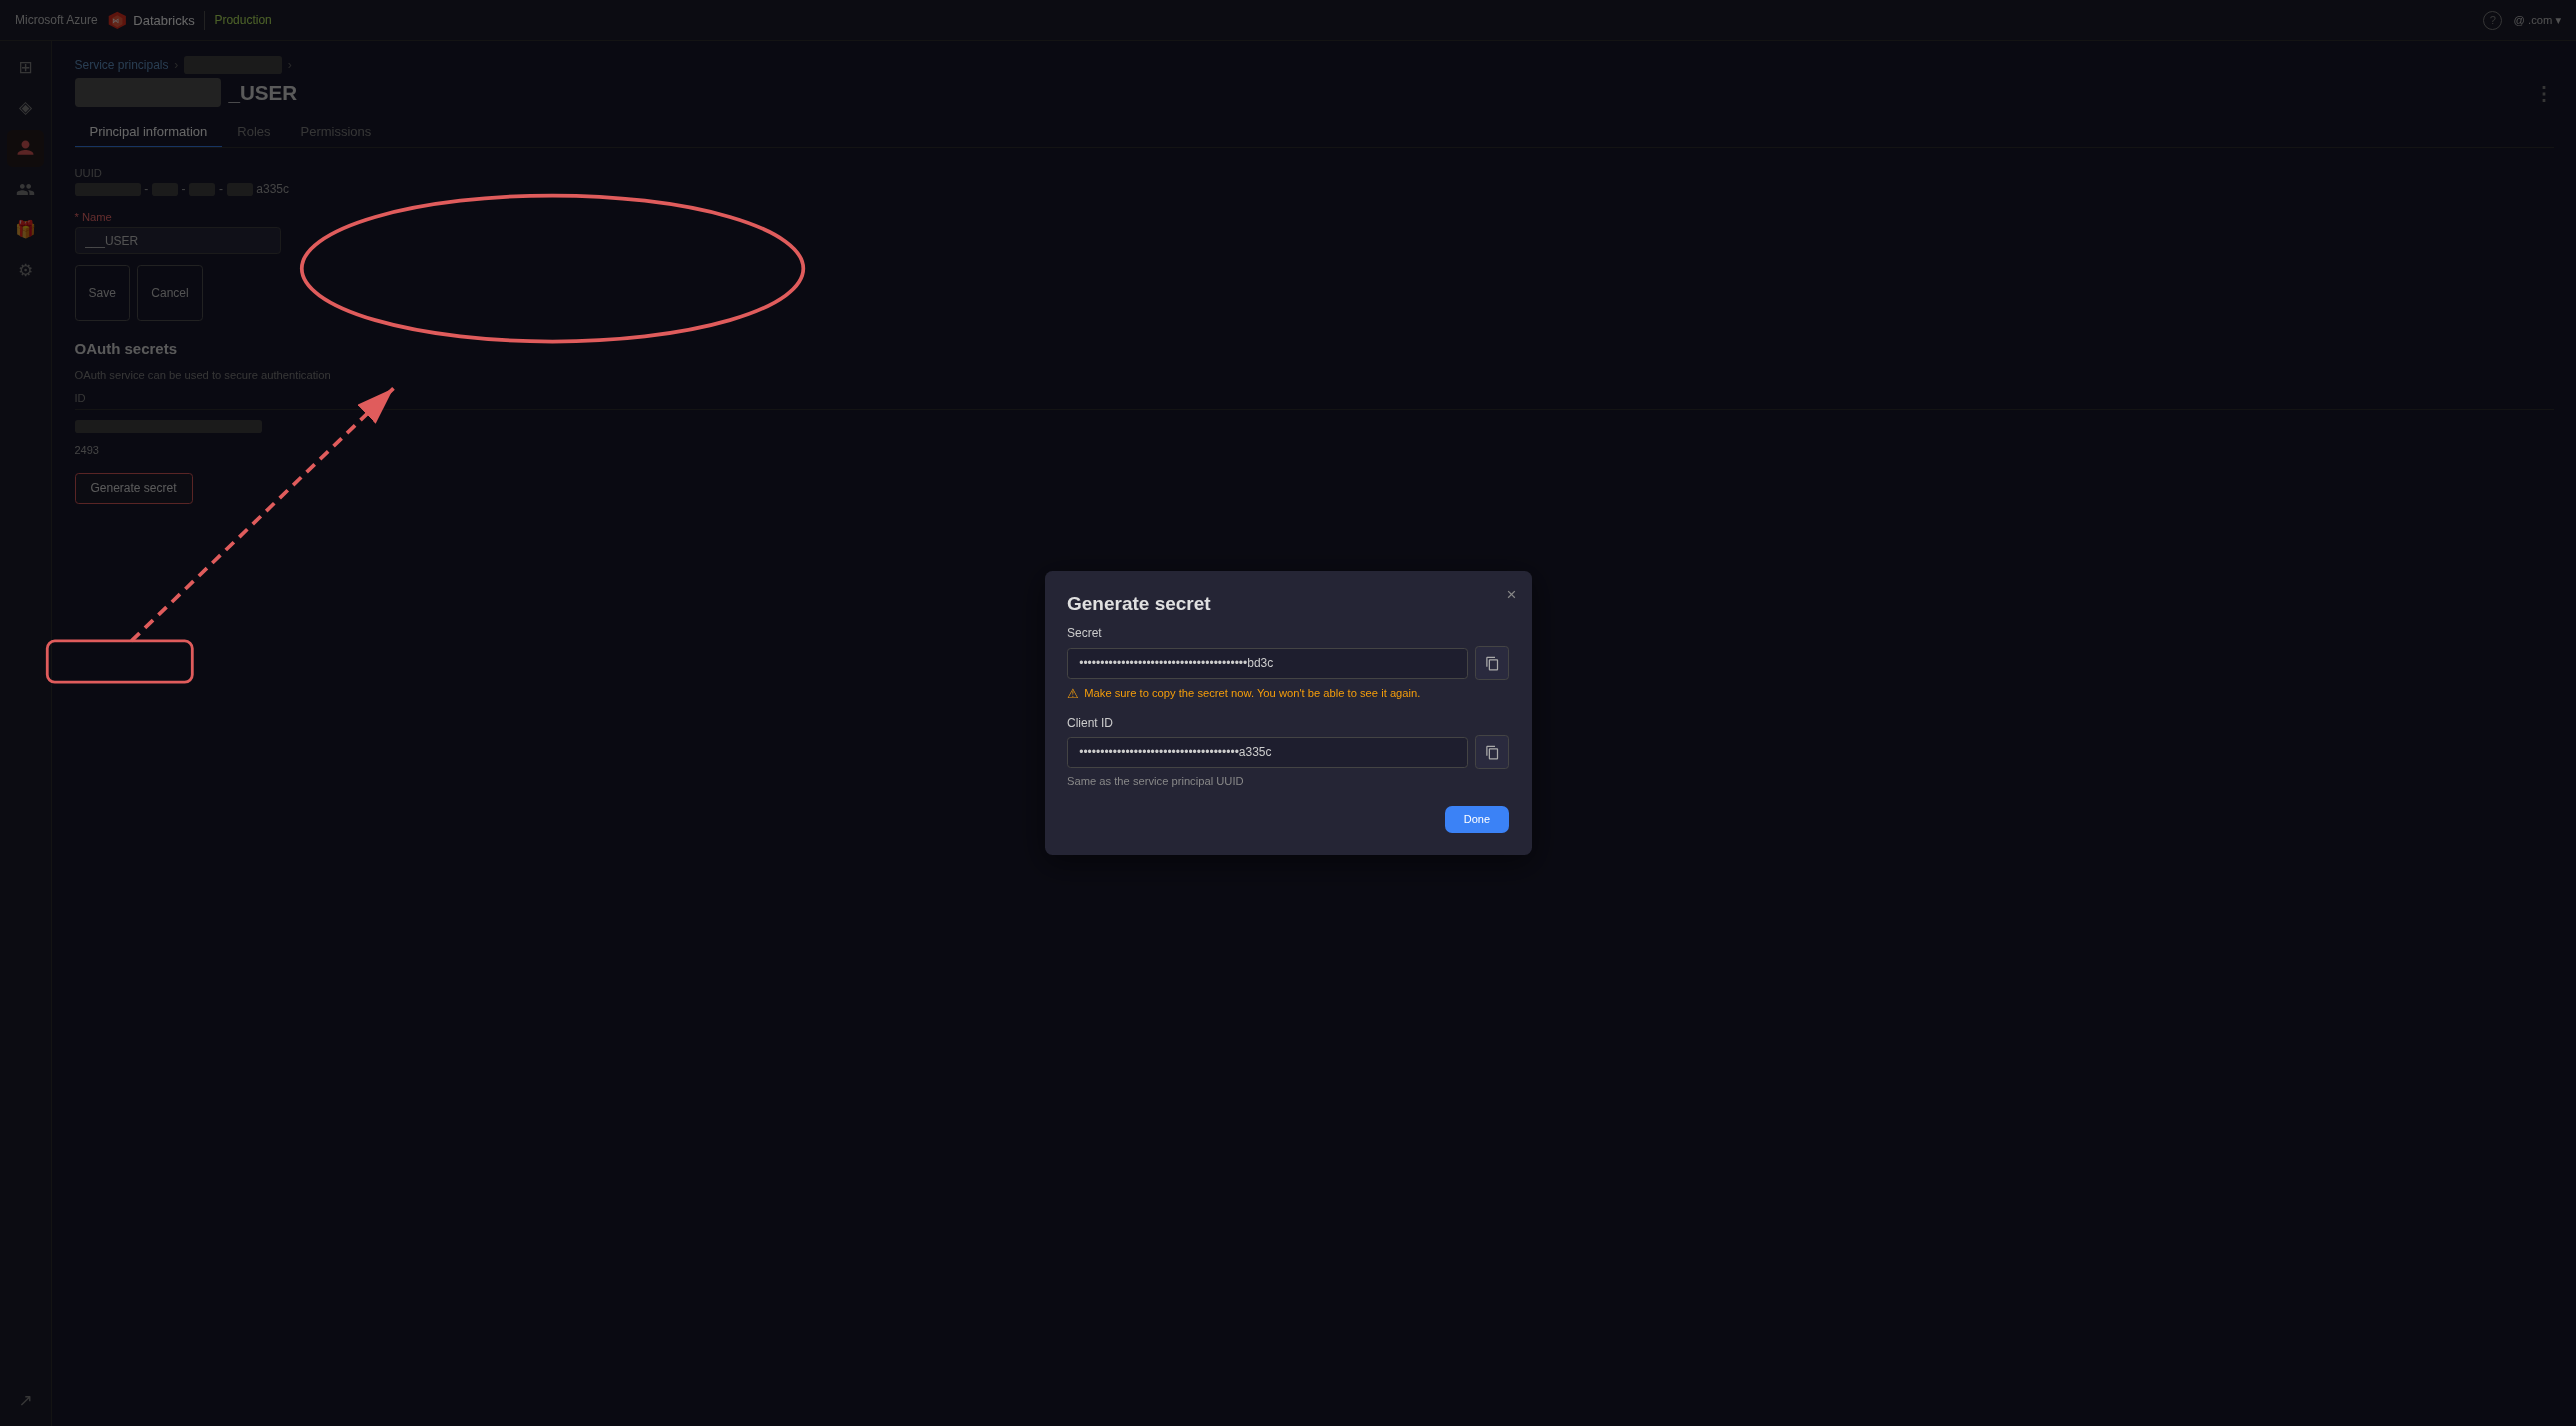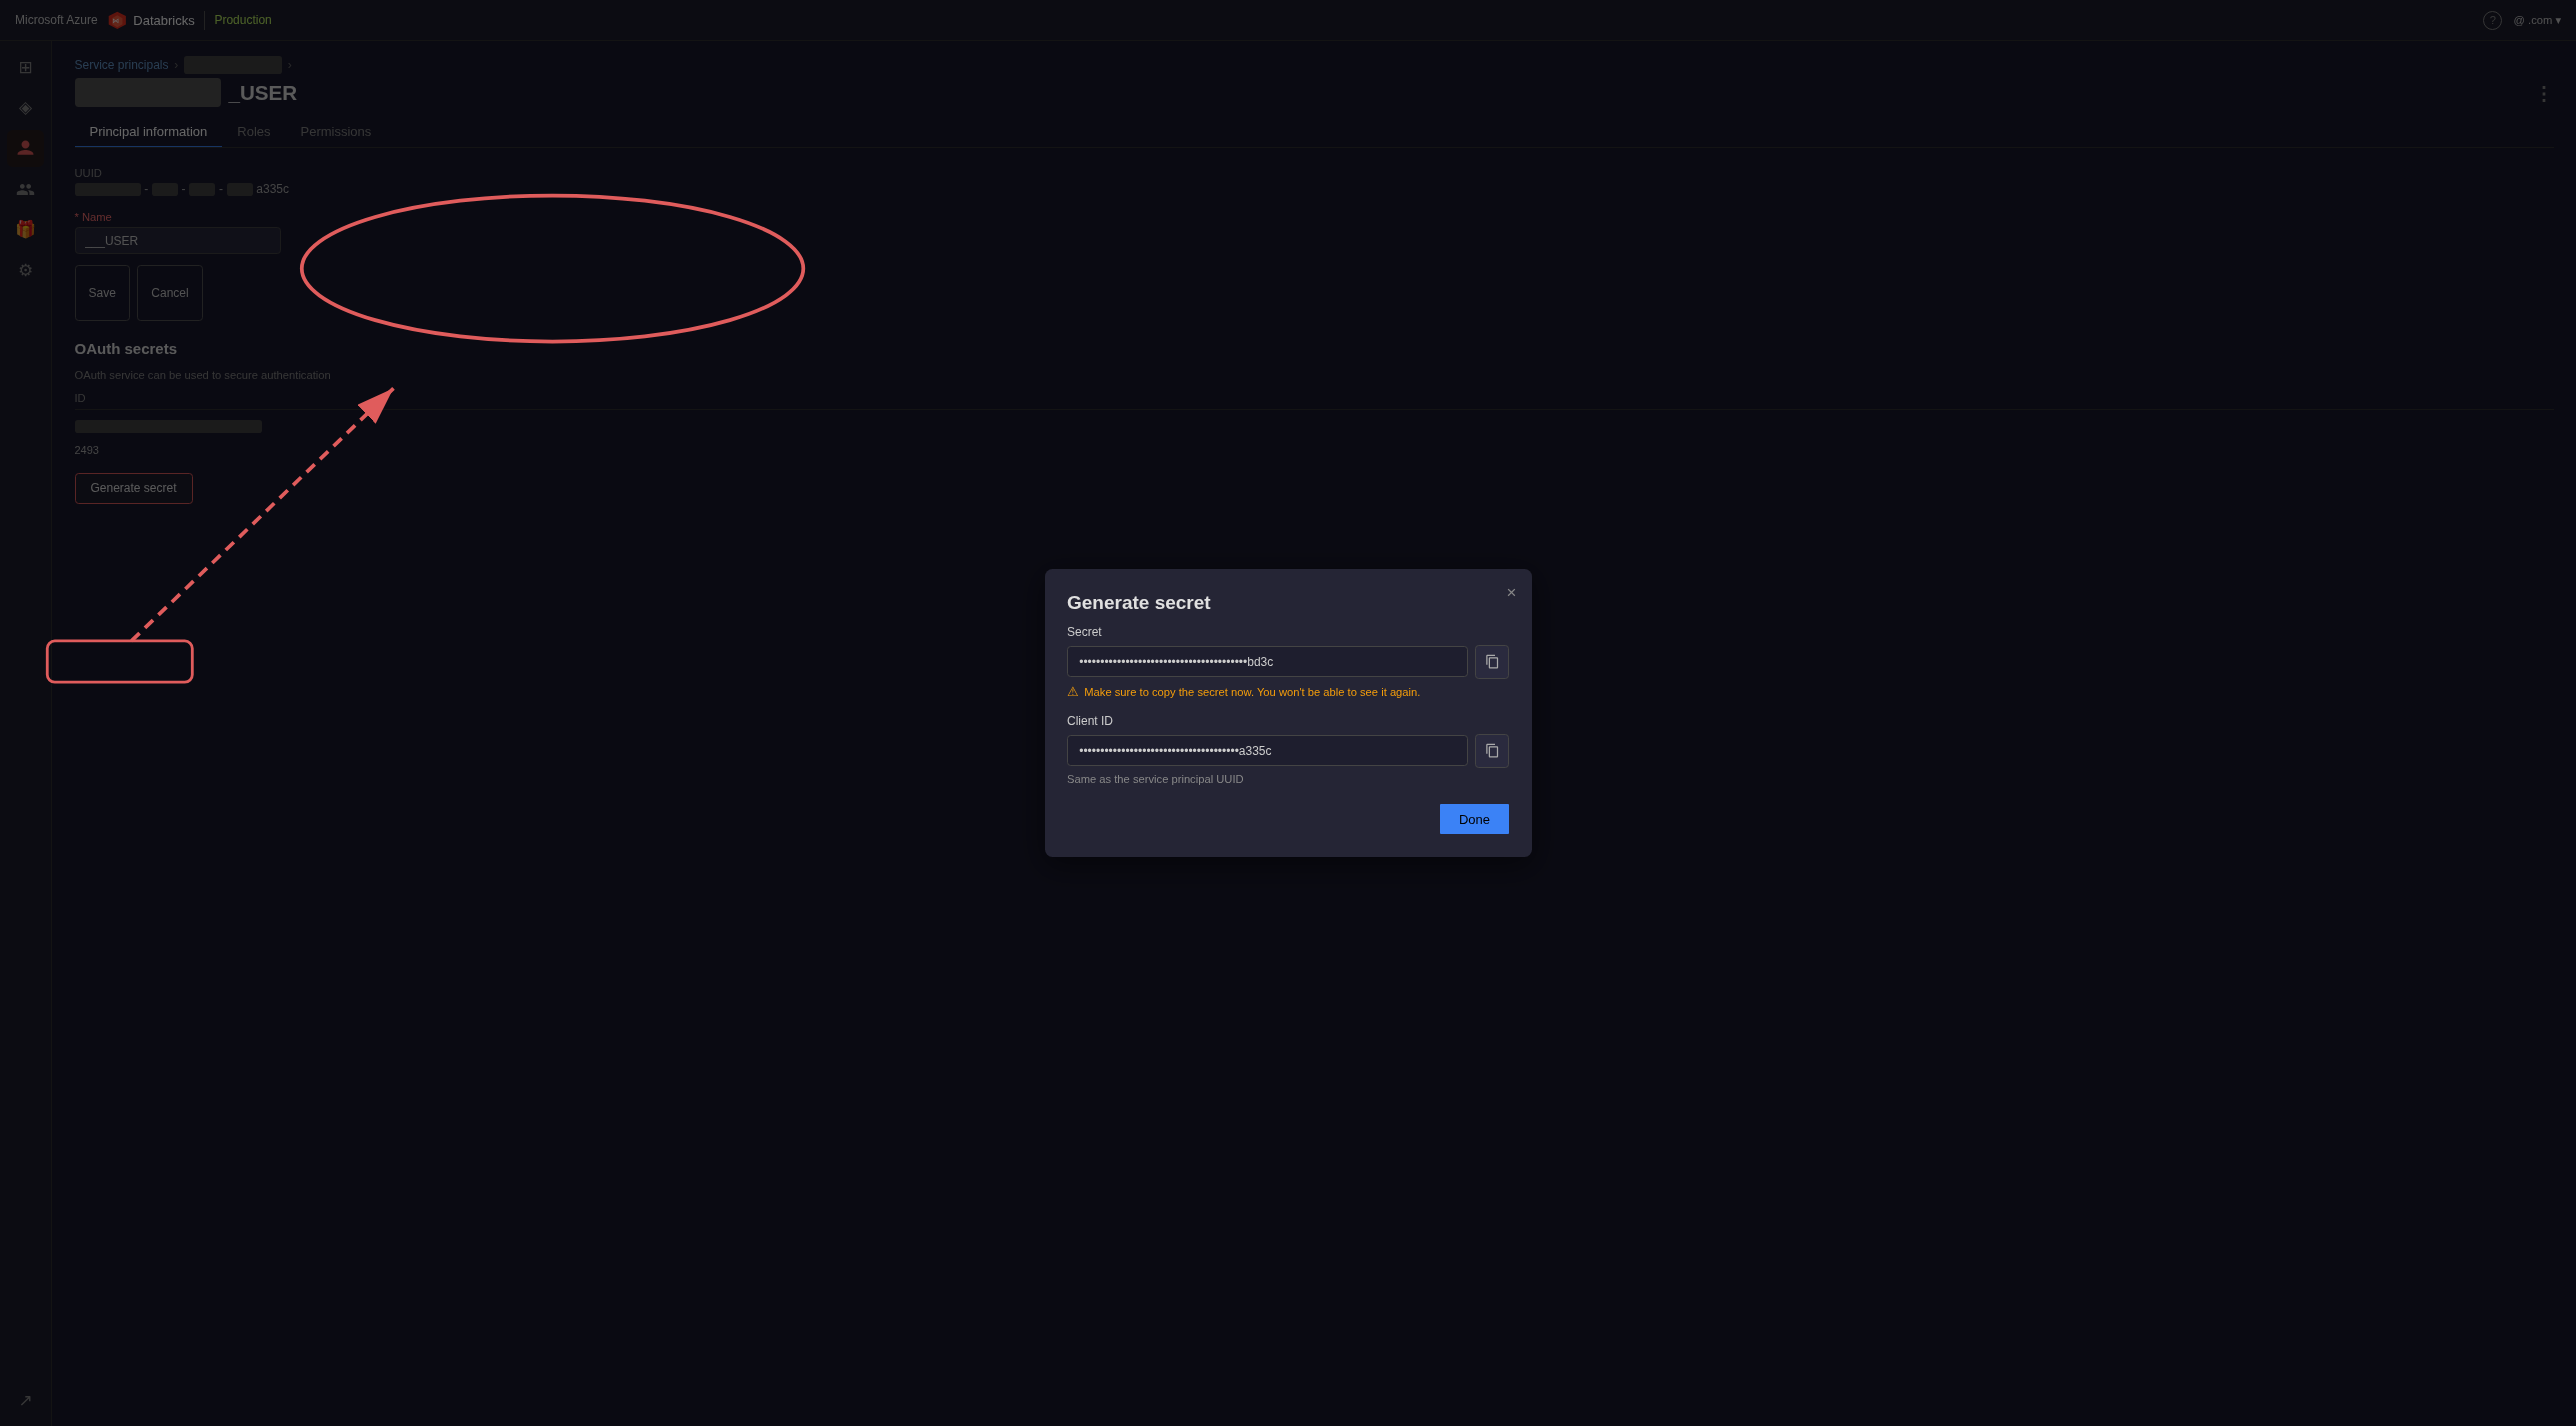--- a/index.html
+++ b/index.html
@@ -394,25 +394,25 @@
       color: #888;
       margin-top: 5.6px;
     }
     .modal-footer {
       display: flex;
       justify-content: flex-end;
       margin-top: 19px;
     }
     .done-btn {
       background: #3b82f6;
-      color: #000000;
+      color: #ffffff;
       border: none;
-      border-radius: 1px;
+      border-radius: 7px;
       padding: 7.5px 19px;
-      font-size: 13px;
+      font-size: 11px;
       cursor: pointer;
     }
 
     
     .annotation-overlay {
       position: fixed;
       top: 0; left: 0; right: 0; bottom: 0;
       pointer-events: none;
       z-index: 200;
     }

